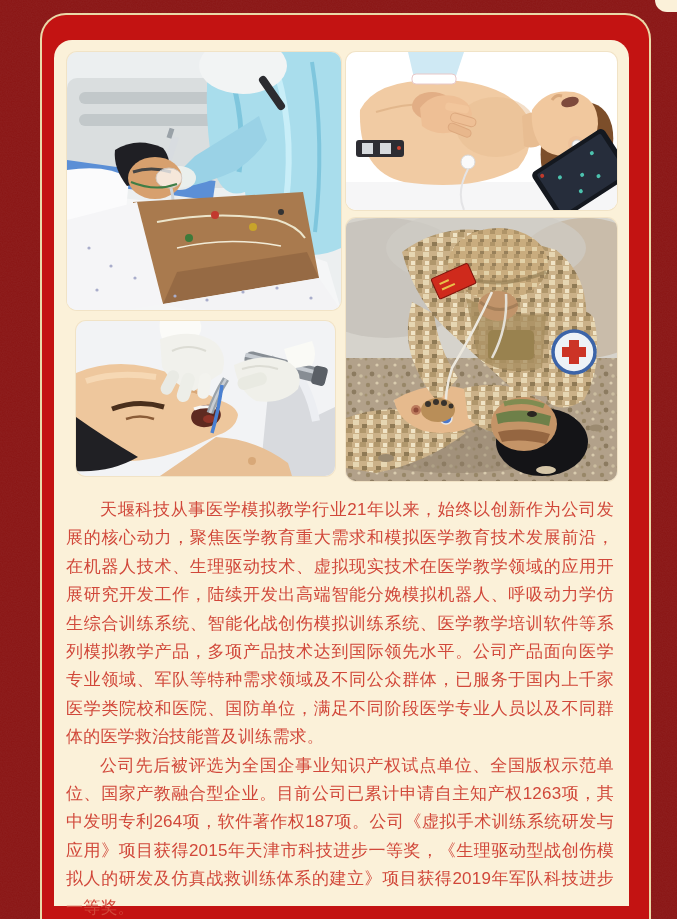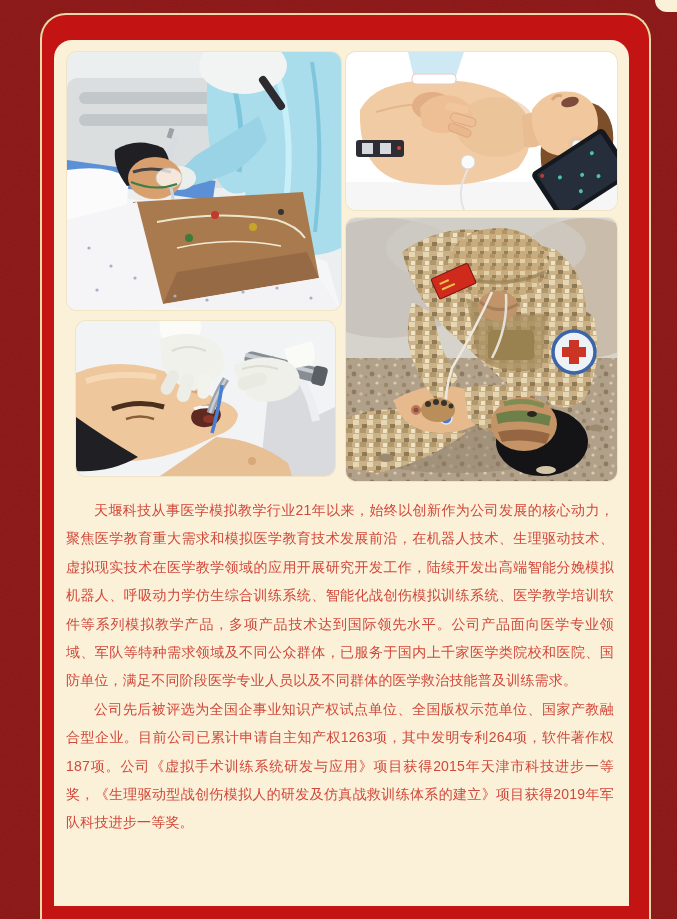--- a/index.html
+++ b/index.html
@@ -31,21 +31,21 @@
     position:absolute;margin:0;border-radius:10px;overflow:hidden;
     box-shadow:0 0 0 1px rgba(185,150,95,.15);
   }
   .photo svg{display:block;width:100%;height:100%;}
   .photo-1{left:13px;top:12px;width:274px;height:258px;}
   .photo-2{left:292px;top:12px;width:271px;height:158px;}
   .photo-3{left:292px;top:178px;width:271px;height:263px;}
   .photo-4{left:22px;top:281px;width:259px;height:155px;}
   .article{position:absolute;left:12px;right:15px;top:456px;}
   .article p{
-    margin:0;font-size:14px;line-height:28.4px;letter-spacing:.2px;
+    margin:0;font-size:17px;line-height:28.4px;letter-spacing:.2px;
     color:var(--text);text-align:justify;text-indent:2em;
   }
 </style>
 </head>
 <body>
 
 <div class="page">
 
   <svg class="noise" aria-hidden="true">
     <filter id="nz">

